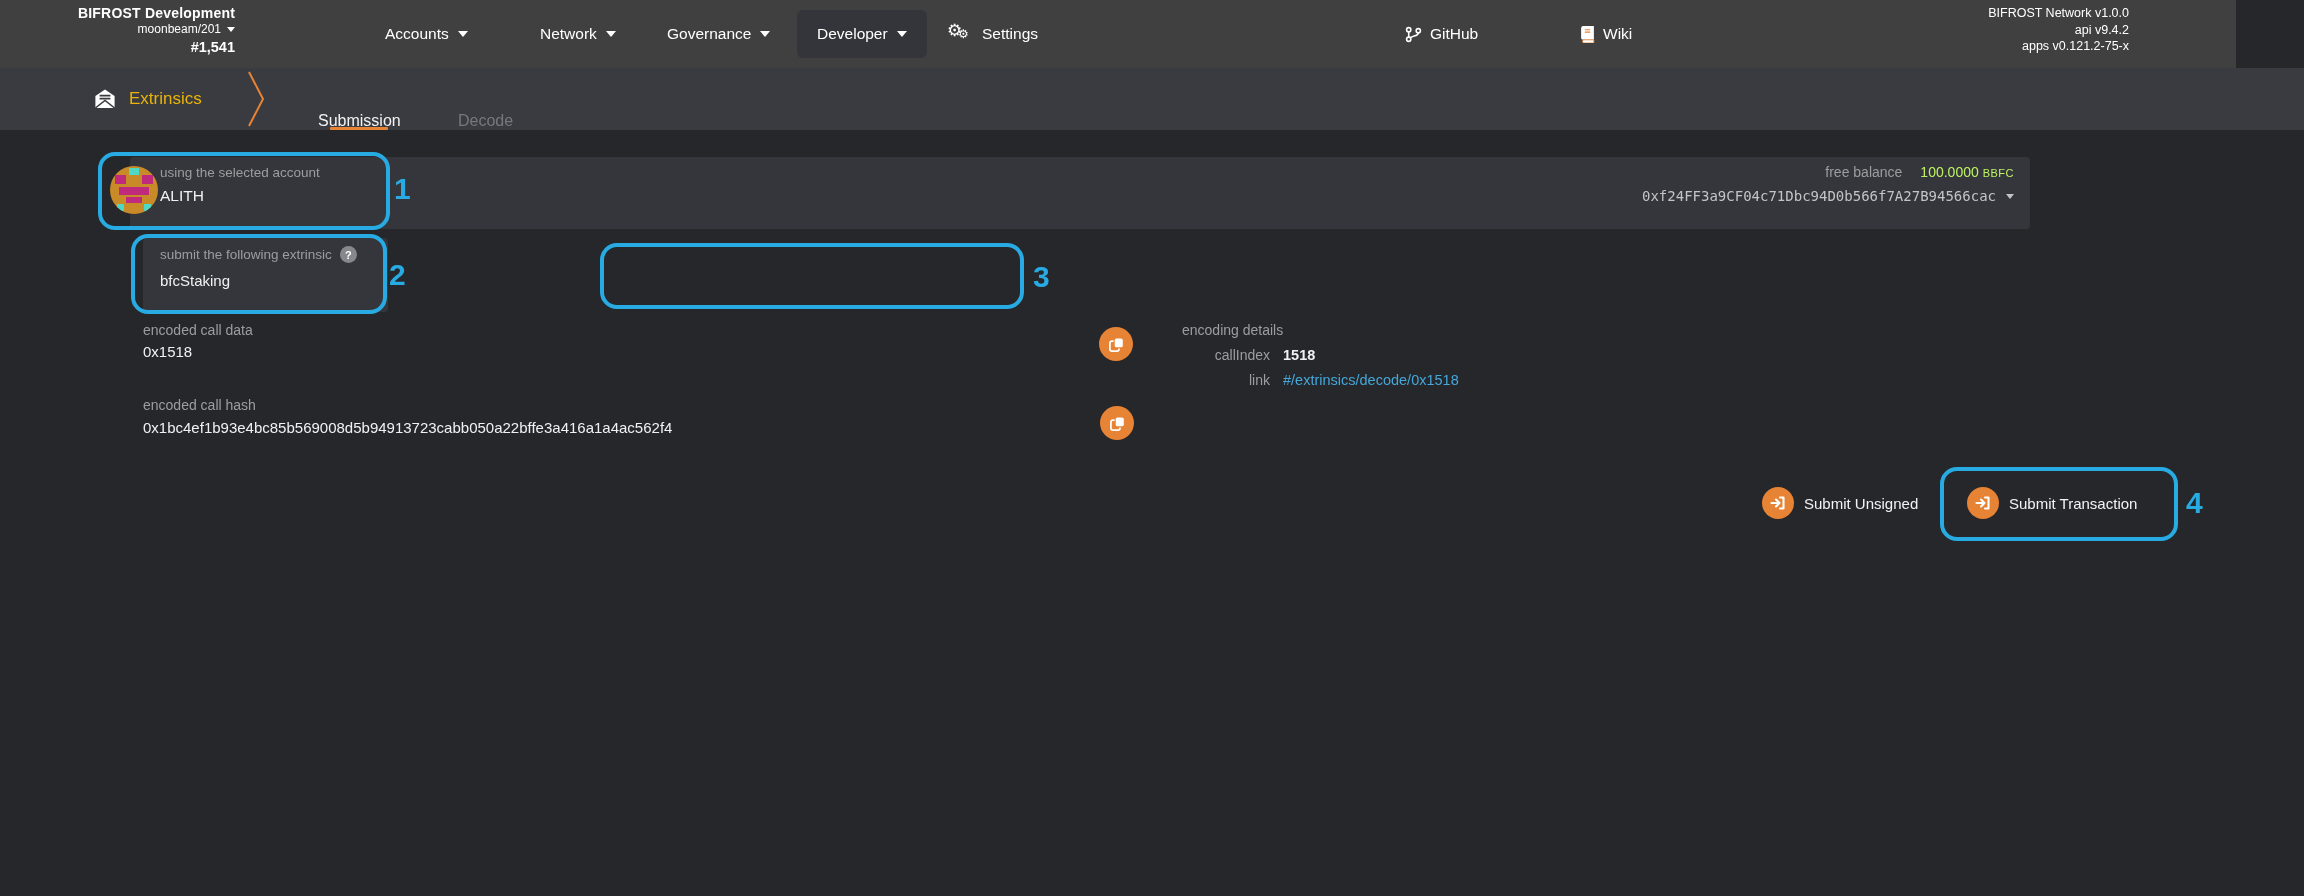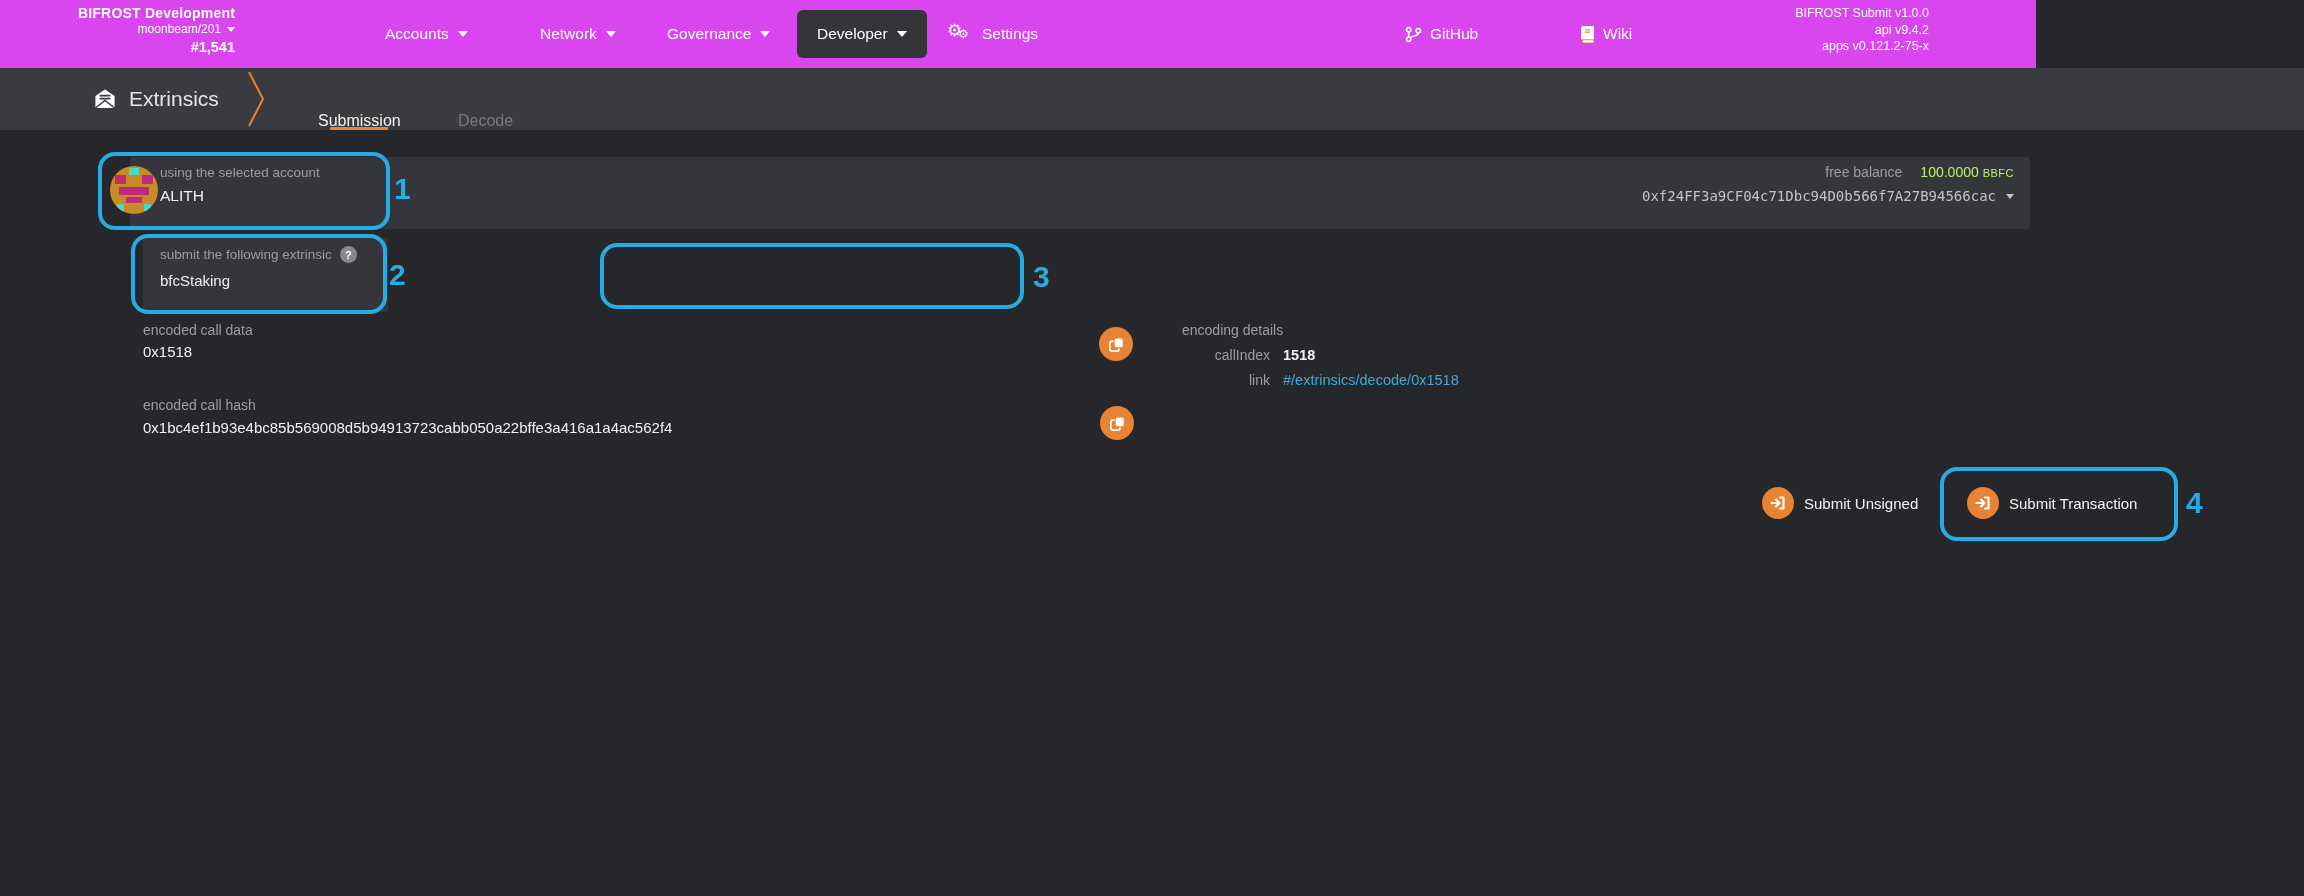--- a/index.html
+++ b/index.html
@@ -1,37 +1,37 @@
 <!DOCTYPE html>
 <html><head>
 <meta charset="utf-8">
 <style>
   * { margin:0; padding:0; box-sizing:border-box; }
   html,body { width:2304px; height:896px; }
   body { font-family:"Liberation Sans", sans-serif; background:#26272b; overflow:hidden; }
   #app { position:relative; width:2304px; height:896px; }
 
   
-  .header { position:absolute; left:0; top:0; width:2036px; height:68px; background:#d946ef; color:#fff; }
+  .header { position:absolute; left:0; top:0; width:2236px; height:68px; background:#404040; color:#fff; }
   .net-block { position:absolute; left:0; top:5px; width:235px; text-align:right; line-height:1.15; }
   .net-name { font-size:14px; font-weight:700; letter-spacing:.2px; }
   .net-endpoint { font-size:12px; display:flex; justify-content:flex-end; align-items:center; gap:6px; margin-top:2px; cursor:pointer; }
   .net-block .blocknum { font-size:14.5px; font-weight:700; margin-top:2px; }
   .nav-item { position:absolute; top:0; height:68px; display:flex; align-items:center; gap:9px; font-size:15.5px; cursor:pointer; }
   .nav-pill { background:#34353b; border-radius:6px; top:10px; height:48px; padding:0 20px; }
   .caret { width:0; height:0; border-left:5px solid transparent; border-right:5px solid transparent; border-top:6px solid currentColor; display:inline-block; }
   .caret.sm { border-left-width:4px; border-right-width:4px; border-top-width:5px; }
   .gears { position:relative; width:26px; height:22px; }
   .gears .g1 { position:absolute; left:0; top:-3px; font-size:17px; }
   .gears .g2 { position:absolute; left:11px; top:4px; font-size:12px; }
   .versions { position:absolute; right:107px; top:5px; text-align:right; font-size:12.5px; line-height:16.5px; }
 
   
   .tabbar { position:absolute; left:0; top:68px; width:2304px; height:62px; background:#3a3b40; }
-  .section-title { position:absolute; left:93px; top:0; height:62px; display:flex; align-items:center; gap:12px; color:#e5e5e5; font-size:21px; }
+  .section-title { position:absolute; left:93px; top:0; height:62px; display:flex; align-items:center; gap:12px; color:#eab308; font-size:17px; }
   .tab { position:absolute; top:0; height:62px; display:flex; align-items:flex-end; font-size:16px; cursor:pointer; }
   .tab.active { color:#f2f3f4; }
   .tab.inactive { color:#77787e; }
   .tab .underline { position:absolute; bottom:0; left:50%; transform:translateX(-50%); width:58px; height:3px; background:#e78334; border-radius:1px; }
   .chev-sep { position:absolute; left:246px; top:0; }
 
   
   .panel { position:absolute; background:#35363b; border-radius:4px; }
   .lbl { color:#9c9da1; font-size:13.5px; }
   .val { color:#f0f1f2; font-size:15px; }
@@ -131,21 +131,21 @@
     <div class="nav-item" style="left:1580px; gap:8px;">
       <svg width="15" height="17" viewBox="0 0 14 16">
         <path d="M3 0h10v13H3a2 2 0 0 1-2-2V2a2 2 0 0 1 2-2z" fill="#fff"></path>
         <path d="M3 13h10v3H3a2 2 0 0 1 0-3z" fill="#fff" stroke="#e78334" stroke-width="0.8"></path>
         <path d="M4.5 3.5h5M4.5 5.8h5" stroke="#e78334" stroke-width="1.1"></path>
       </svg>
       <span>Wiki</span>
     </div>
 
     <div class="versions">
-      <div>BIFROST Submit v1.0.0</div>
+      <div>BIFROST Network v1.0.0</div>
       <div>api v9.4.2</div>
       <div>apps v0.121.2-75-x</div>
     </div>
   </div>
 
   <div class="tabbar">
     <div class="section-title">
       <svg width="24" height="22" viewBox="0 0 20 18">
         <path d="M2 6.5 L10 1 L18 6.5 V16.5 H2 Z" fill="#fff"></path>
         <path d="M5.5 6.2h9M5.5 8.7h9" stroke="#3a3b40" stroke-width="1.3"></path>

